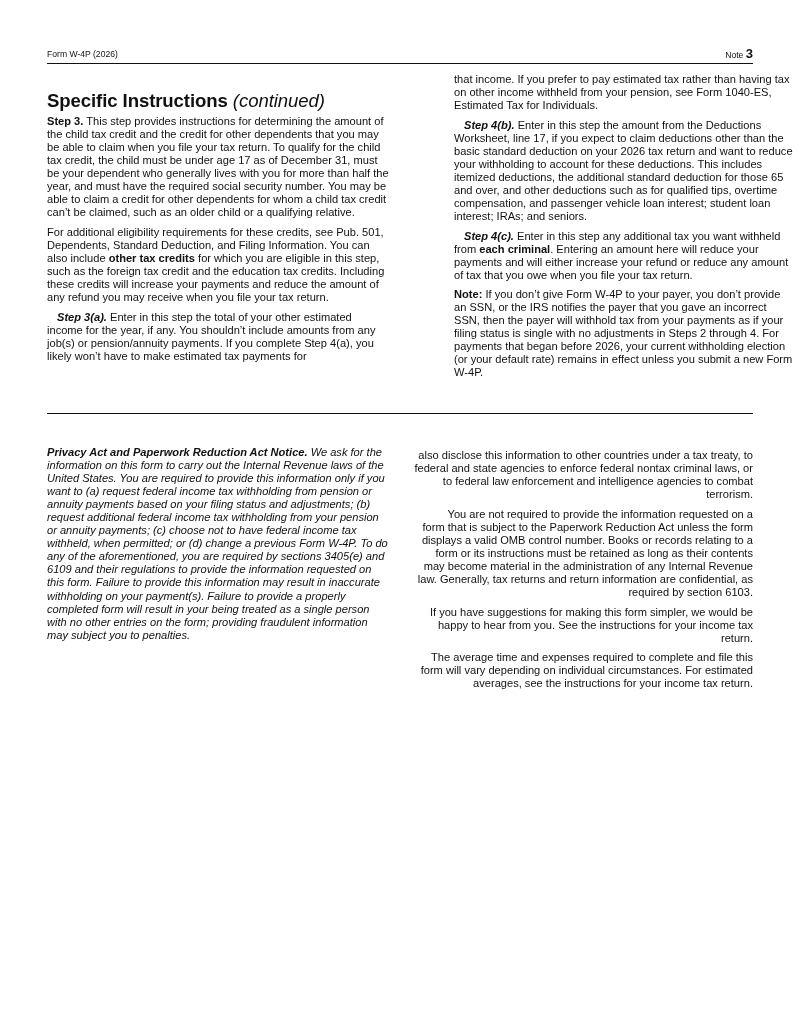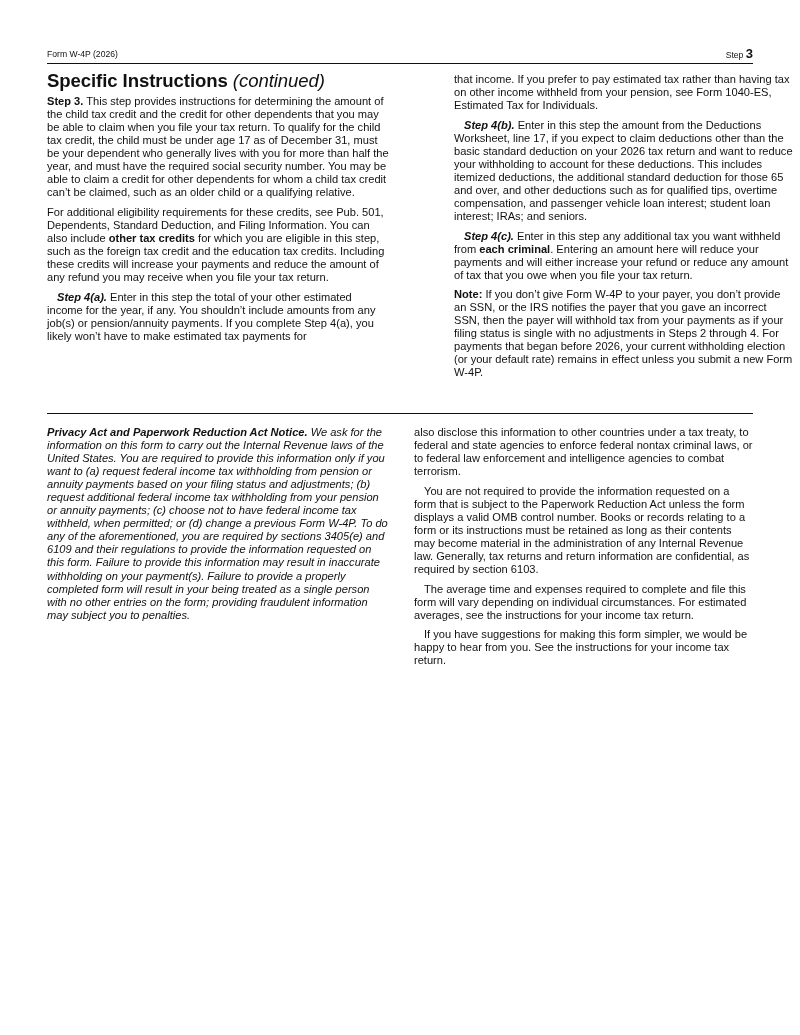--- a/index.html
+++ b/index.html
@@ -9,67 +9,67 @@
   }
   .page { position: absolute; left: 47px; top: 0; width: 706px; }
   .header {
     position: absolute; left: 0; top: 46px; width: 706px; height: 17px;
     border-bottom: 1.6px solid #111;
   }
   .header .form-id { position: absolute; left: 0; top: 3px; font-size: 8.6px; }
   .header .page-no { position: absolute; right: 0; top: 0px; font-size: 8.6px; }
   .header .page-no b { font-size: 13px; font-weight: bold; }
   .col { position: absolute; font-size: 11.1px; line-height: 13.05px; }
-  .col-left { left: 0; width: 342px; }
+  .col-left { left: 0; width: 342px; margin-top: 20px; }
   .col-right { left: 367px; width: 339px; }
   .title { font-size: 18.6px; font-weight: bold; line-height: 22px; margin: 0 0 3px 0; letter-spacing: -0.1px; }
   .title i { font-weight: normal; }
   p { margin: 0 0 6.5px 0; }
   p.indent { text-indent: 10px; }
   .bold { font-weight: bold; }
   .bi { font-weight: bold; font-style: italic; text-align: right; }
   .divider { position: absolute; left: 0; top: 413px; width: 706px; border-top: 1.6px solid #111; }
 </style>
 </head>
 <body>
 
 <div class="page">
 
   <div class="header">
     <span class="form-id">Form W-4P (2026)</span>
-    <span class="page-no"><span>Step</span> <b>3</b></span>
+    <span class="page-no"><span>Note</span> <b>3</b></span>
   </div>
 
   <div class="col col-left" style="top:70px;">
     <h1 class="title"><span>Specific Instructions</span> <i>(continued)</i></h1>
 
     <p><span class="bold">Step 3.</span><span> This step provides instructions for determining the amount of the child tax credit and the credit for other dependents that you may be able to claim when you file your tax return. To qualify for the child tax credit, the child must be under age 17 as of December 31, must be your dependent who generally lives with you for more than half the year, and must have the required social security number. You may be able to claim a credit for other dependents for whom a child tax credit can’t be claimed, such as an older child or a qualifying relative.</span></p>
 
     <p><span>For additional eligibility requirements for these credits, see Pub. 501, Dependents, Standard Deduction, and Filing Information. You can also include </span><span class="bold">other tax credits</span><span> for which you are eligible in this step, such as the foreign tax credit and the education tax credits. Including these credits will increase your payments and reduce the amount of any refund you may receive when you file your tax return.</span></p>
 
 
-    <p class="indent"><span class="bi">Step 4(a).</span><span> Enter in this step the total of your other estimated income for the year, if any. You shouldn’t include amounts from any job(s) or pension/annuity payments. If you complete Step 4(a), you likely won’t have to make estimated tax payments for</span></p>
+    <p class="indent"><span class="bi">Step 3(a).</span><span> Enter in this step the total of your other estimated income for the year, if any. You shouldn’t include amounts from any job(s) or pension/annuity payments. If you complete Step 4(a), you likely won’t have to make estimated tax payments for</span></p>
   </div>
 
   <div class="col col-right" style="top:73px;margin-left:40px;">
     <p>that income. If you prefer to pay estimated tax rather than having tax on other income withheld from your pension, see Form 1040-ES, Estimated Tax for Individuals.</p>
 
     <p class="indent"><span class="bi">Step 4(b).</span><span> Enter in this step the amount from the Deductions Worksheet, line 17, if you expect to claim deductions other than the basic standard deduction on your 2026 tax return and want to reduce your withholding to account for these deductions. This includes itemized deductions, the additional standard deduction for those 65 and over, and other deductions such as for qualified tips, overtime compensation, and passenger vehicle loan interest; student loan interest; IRAs; and seniors.</span></p>
 
     <p class="indent"><span class="bi">Step 4(c).</span><span> Enter in this step any additional tax you want withheld from </span><span class="bold">each criminal</span><span>. Entering an amount here will reduce your payments and will either increase your refund or reduce any amount of tax that you owe when you file your tax return.</span></p>
 
     <p><span class="bold">Note:</span><span> If you don’t give Form W-4P to your payer, you don’t provide an SSN, or the IRS notifies the payer that you gave an incorrect SSN, then the payer will withhold tax from your payments as if your filing status is single with no adjustments in Steps 2 through 4. For payments that began before 2026, your current withholding election (or your default rate) remains in effect unless you submit a new Form W-4P.</span></p>
   </div>
 
   <div class="divider"></div>
 
   <div class="col col-left" style="top:426px;font-style:italic;">
     <p><span class="bold">Privacy Act and Paperwork Reduction Act Notice.</span><span> We ask for the information on this form to carry out the Internal Revenue laws of the United States. You are required to provide this information only if you want to (a) request federal income tax withholding from pension or annuity payments based on your filing status and adjustments; (b) request additional federal income tax withholding from your pension or annuity payments; (c) choose not to have federal income tax withheld, when permitted; or (d) change a previous Form W-4P. To do any of the aforementioned, you are required by sections 3405(e) and 6109 and their regulations to provide the information requested on this form. Failure to provide this information may result in inaccurate withholding on your payment(s). Failure to provide a properly completed form will result in your being treated as a single person with no other entries on the form; providing fraudulent information may subject you to penalties.</span></p>
   </div>
 
-  <div class="col col-right" style="top:426px;">
+  <div class="col col-right" style="top:449px;text-align:right;">
     <p>also disclose this information to other countries under a tax treaty, to federal and state agencies to enforce federal nontax criminal laws, or to federal law enforcement and intelligence agencies to combat terrorism.</p>
     <p class="indent">You are not required to provide the information requested on a form that is subject to the Paperwork Reduction Act unless the form displays a valid OMB control number. Books or records relating to a form or its instructions must be retained as long as their contents may become material in the administration of any Internal Revenue law. Generally, tax returns and return information are confidential, as required by section 6103.</p>
+    <p class="indent">If you have suggestions for making this form simpler, we would be happy to hear from you. See the instructions for your income tax return.</p>
     <p class="indent">The average time and expenses required to complete and file this form will vary depending on individual circumstances. For estimated averages, see the instructions for your income tax return.</p>
-    <p class="indent">If you have suggestions for making this form simpler, we would be happy to hear from you. See the instructions for your income tax return.</p>
   </div>
 
 </div>
 
 </body></html>

